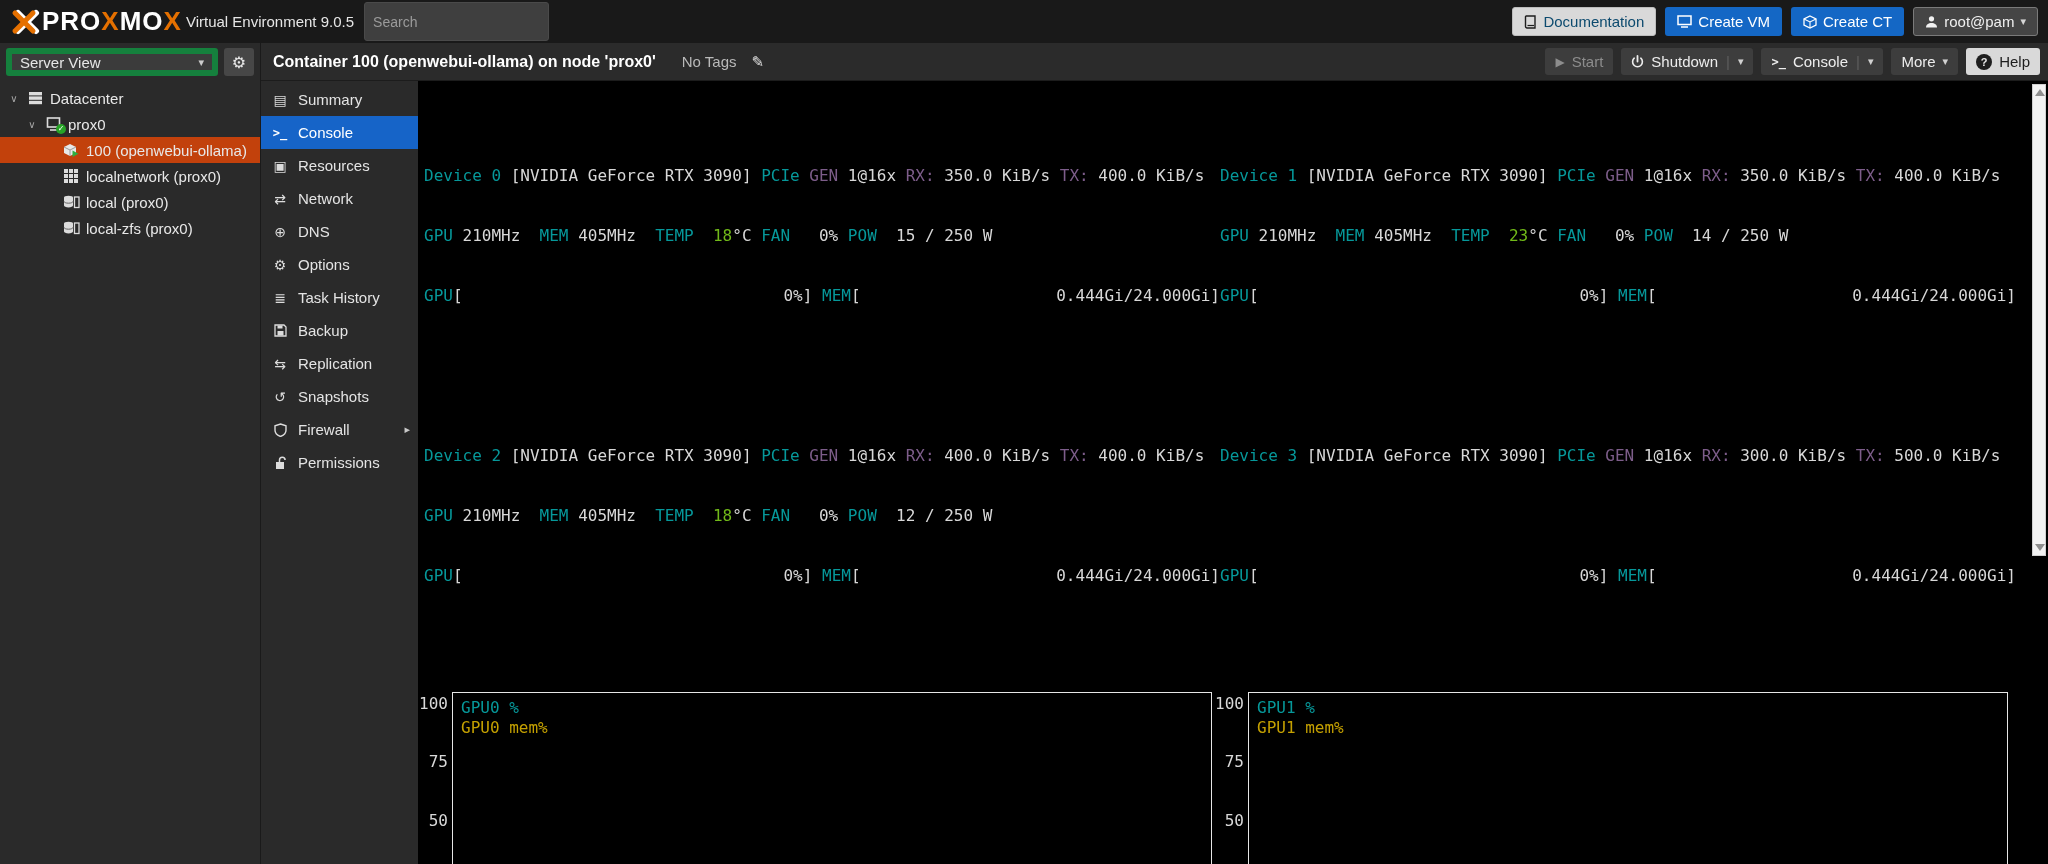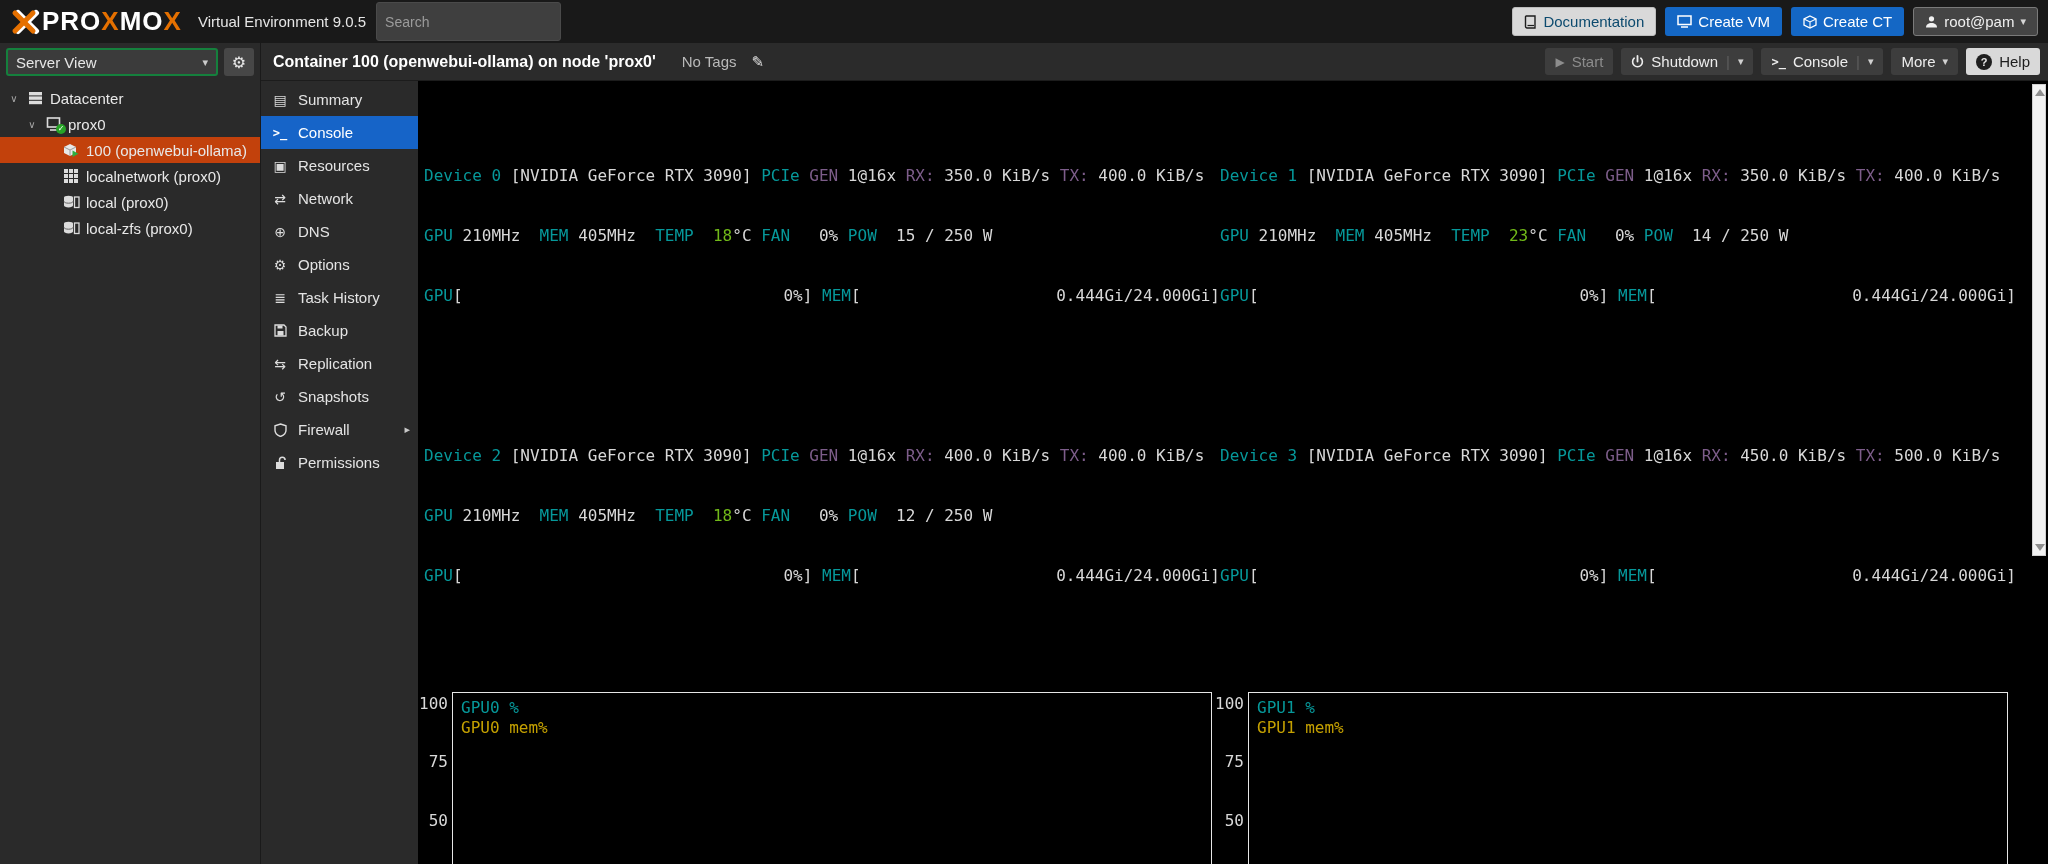--- a/index.html
+++ b/index.html
@@ -3,35 +3,35 @@
 <meta charset="utf-8">
 <style>
   * { margin:0; padding:0; box-sizing:border-box; }
   html,body { width:2048px; height:864px; overflow:hidden; background:#000; font-family:"Liberation Sans", sans-serif; }
 
   
   .topbar { height:43px; background:#191919; display:flex; align-items:center; padding:0 10px; gap:10px; }
   .brand { display:flex; align-items:center; gap:2px; }
   .brand-word { font-size:26px; font-weight:bold; letter-spacing:1px; color:#fff; font-family:"Liberation Sans",sans-serif; }
   .brand-word .bx { color:#e57000; }
-  .version { color:#e6e6e6; font-size:15px; margin-left:14px; }
+  .version { color:#e6e6e6; font-size:15px; margin-left:2px; }
   .search input { width:185px; height:39px; background:#3f3f3f; border:1px solid #4a4a4a; border-radius:3px; color:#cfcfcf; font-size:14px; padding:0 8px; outline:none; }
   .search input::placeholder { color:#9b9b9b; }
   .top-right { margin-left:auto; display:flex; gap:9px; align-items:center; }
   .btn { display:inline-flex; align-items:center; gap:6px; border-radius:3px; font-size:15px; padding:5px 11px; cursor:pointer; border:1px solid transparent; white-space:nowrap; }
   .btn-light { background:#d9d9d9; color:#0c4a6e; border-color:#bdbdbd; }
   .btn-blue { background:#1467c5; color:#fff; }
   .btn-user { background:#454545; color:#f0f0f0; border-color:#7a7a7a; }
   .caret { font-size:11px; color:inherit; opacity:.85; }
 
   
   .main { display:flex; height:821px; }
   .sidebar { width:261px; background:#2a2a2a; border-right:1px solid #1a1a1a; display:flex; flex-direction:column; }
   .sideview { display:flex; gap:6px; padding:5px 6px; align-items:center; }
-  .viewsel { flex:1; height:28px; background:#3b3b3b; border:2px solid #15803d; border-radius:3px; color:#e6e6e6; font-size:15px; display:flex; align-items:center; padding:0 8px; justify-content:space-between; }
+  .viewsel { flex:1; height:28px; background:#3b3b3b; border:6px solid #15803d; border-radius:3px; color:#e6e6e6; font-size:15px; display:flex; align-items:center; padding:0 8px; justify-content:space-between; }
   .gearbtn { width:30px; height:28px; background:#474747; border-radius:3px; color:#e8e8e8; font-size:16px; display:flex; align-items:center; justify-content:center; }
   .tree { padding-top:4px; font-size:15px; color:#e8e8e8; }
   .trow { height:26px; display:flex; align-items:center; gap:6px; white-space:nowrap; cursor:default; }
   .trow.sel { background:#c2410c; }
   .tchev { color:#a5a5a5; font-size:10px; width:12px; text-align:center; }
   .ind0 { padding-left:8px; } .ind1 { padding-left:26px; } .ind2 { padding-left:62px; }
   .ticon { display:inline-flex; width:18px; justify-content:center; position:relative; }
   .badge { position:absolute; right:-4px; bottom:-3px; width:10px; height:10px; background:#27a327; border-radius:50%; color:#fff; font-size:8px; line-height:10px; text-align:center; }
 
   
@@ -344,21 +344,21 @@
           </div>
           <div class="trowline">
             <span class="tcol3"><span class="half"><span class="tc">GPU</span><span class="tw">[</span><span class="fill"></span><span class="tw">0%] </span></span><span class="half"><span class="tc">MEM</span><span class="tw">[</span><span class="fill"></span><span class="tw">0.444Gi/24.000Gi]</span></span></span>
             <span class="tcol3"><span class="half"><span class="tc">GPU</span><span class="tw">[</span><span class="fill"></span><span class="tw">0%] </span></span><span class="half"><span class="tc">MEM</span><span class="tw">[</span><span class="fill"></span><span class="tw">0.444Gi/24.000Gi]</span></span></span>
           </div>
           <div class="blankline"></div>
 
           
           <div class="trowline">
             <span class="tcol"><span class="tc">Device 2</span><span class="tw"> [NVIDIA GeForce RTX 3090] </span><span class="tc">PCIe </span><span class="tp">GEN </span><span class="tw">1@16x </span><span class="tp">RX: </span><span class="tw">400.0 KiB/s </span><span class="tp">TX: </span><span class="tw">400.0 KiB/s</span></span>
-            <span class="tcol"><span class="tc">Device 3</span><span class="tw"> [NVIDIA GeForce RTX 3090] </span><span class="tc">PCIe </span><span class="tp">GEN </span><span class="tw">1@16x </span><span class="tp">RX: </span><span class="tw">450.0 KiB/s </span><span class="tp">TX: </span><span class="tw">500.0 KiB/s</span></span>
+            <span class="tcol"><span class="tc">Device 3</span><span class="tw"> [NVIDIA GeForce RTX 3090] </span><span class="tc">PCIe </span><span class="tp">GEN </span><span class="tw">1@16x </span><span class="tp">RX: </span><span class="tw">300.0 KiB/s </span><span class="tp">TX: </span><span class="tw">500.0 KiB/s</span></span>
           </div>
           <div class="trowline">
             <span class="tcol"><span class="tc">GPU </span><span class="tw">210MHz  </span><span class="tc">MEM </span><span class="tw">405MHz  </span><span class="tc">TEMP  </span><span class="tg">18</span><span class="tw">°C </span><span class="tc">FAN </span><span class="tw">  0% </span><span class="tc">POW </span><span class="tw"> 12 / 250 W</span></span>
           </div>
           <div class="trowline">
             <span class="tcol3"><span class="half"><span class="tc">GPU</span><span class="tw">[</span><span class="fill"></span><span class="tw">0%] </span></span><span class="half"><span class="tc">MEM</span><span class="tw">[</span><span class="fill"></span><span class="tw">0.444Gi/24.000Gi]</span></span></span>
             <span class="tcol3"><span class="half"><span class="tc">GPU</span><span class="tw">[</span><span class="fill"></span><span class="tw">0%] </span></span><span class="half"><span class="tc">MEM</span><span class="tw">[</span><span class="fill"></span><span class="tw">0.444Gi/24.000Gi]</span></span></span>
           </div>
 
           

